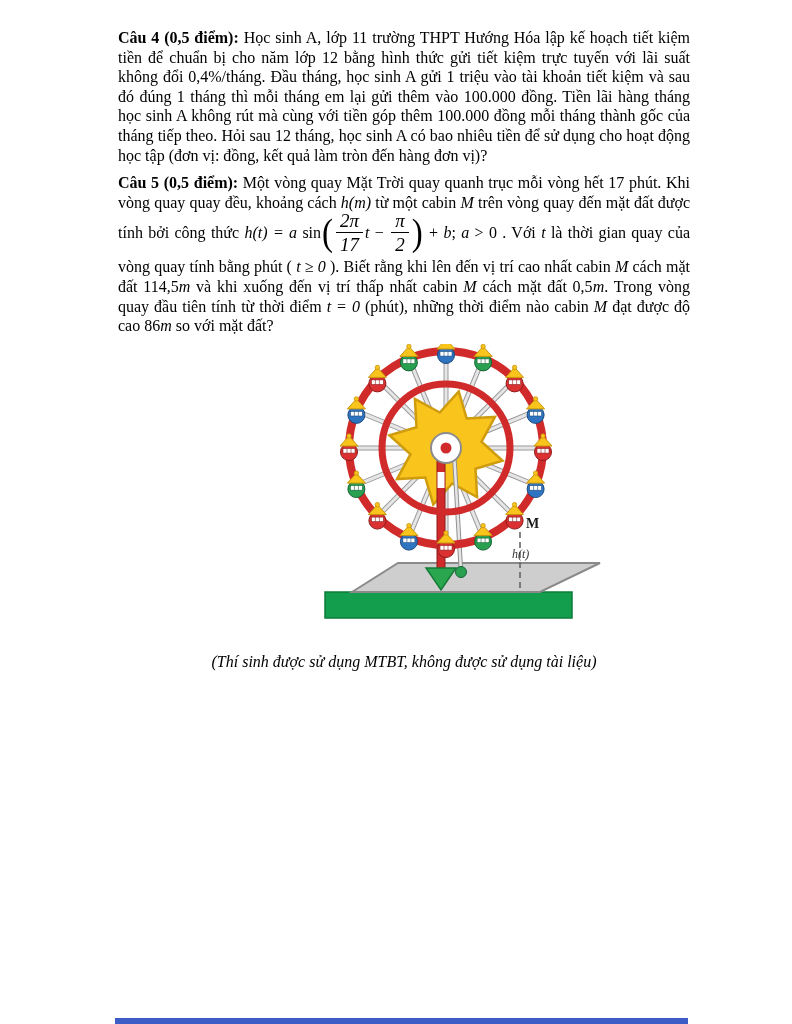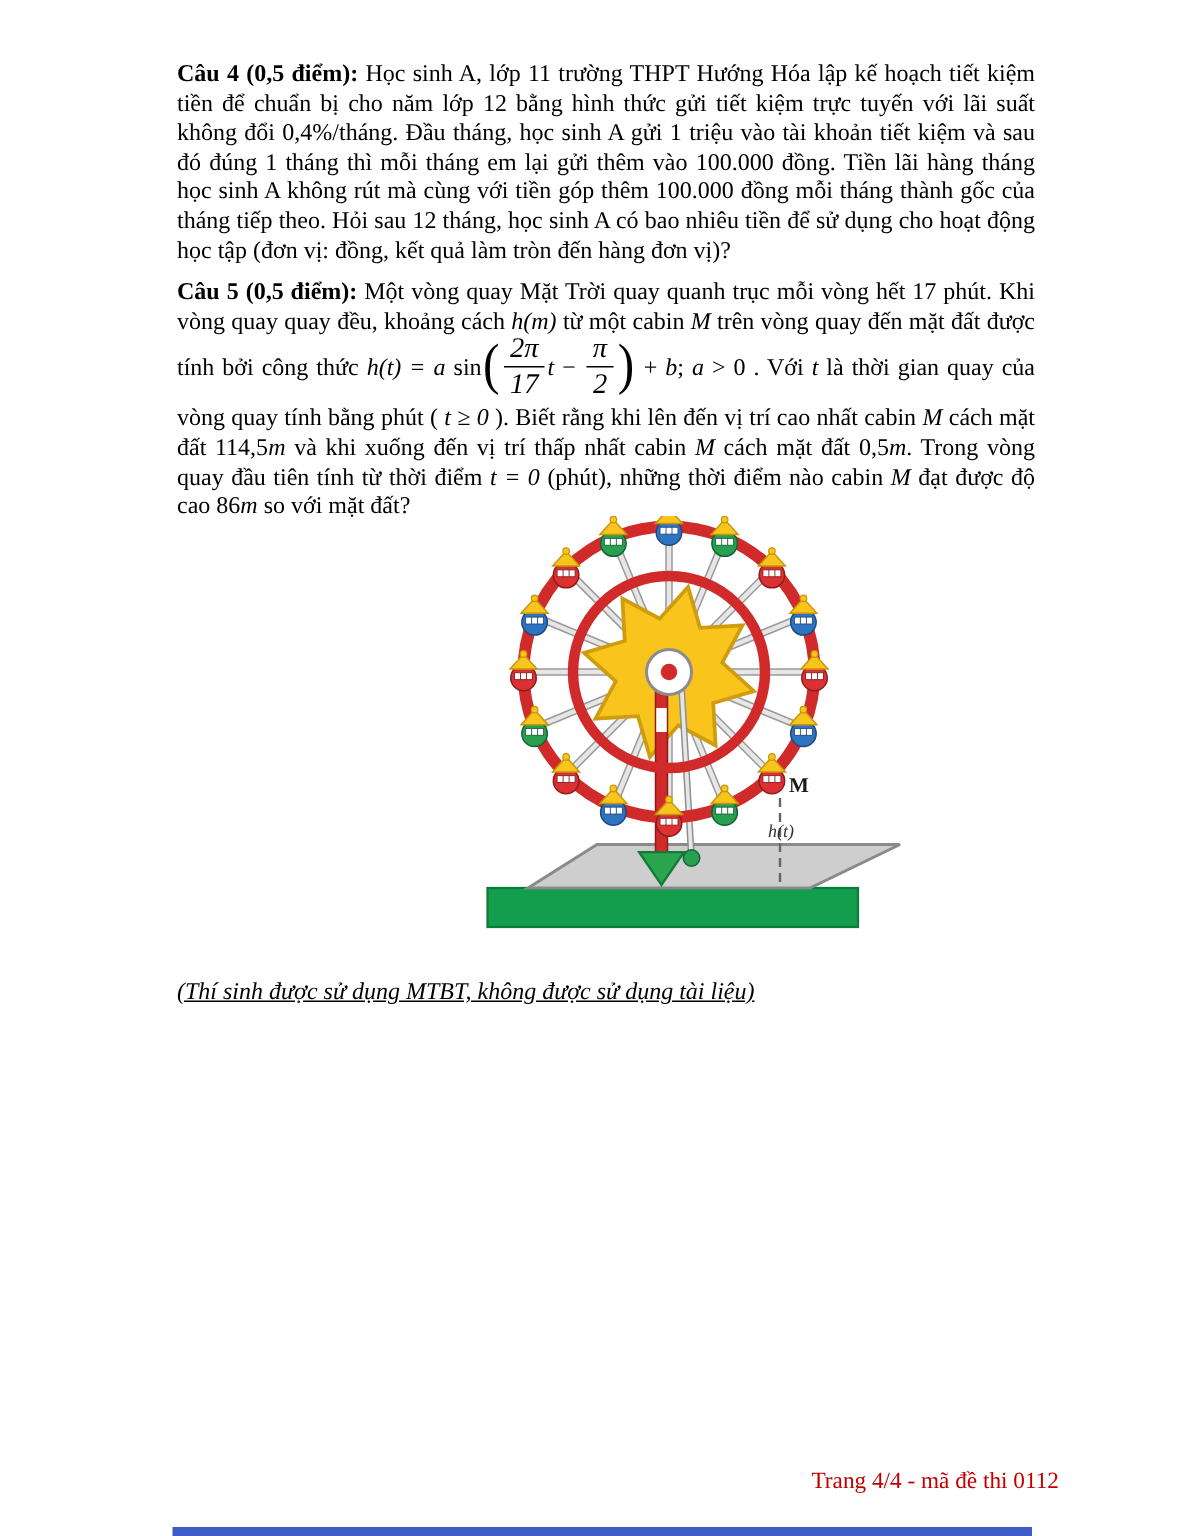--- a/index.html
+++ b/index.html
@@ -1,36 +1,36 @@
 <!DOCTYPE html>
 <html><head>
 <meta charset="utf-8">
 <style>
   html,body{margin:0;padding:0;}
   body{
     width:792px;height:1024px;background:#ffffff;position:relative;
     font-family:"Liberation Serif", serif;color:#000;overflow:hidden;
   }
   .page{position:absolute;inset:0;background:#fff;}
-  .content{position:absolute;left:118px;top:40px;width:572px;}
+  .content{position:absolute;left:118px;top:28px;width:572px;}
   p.para{margin:0 0 8px 0;font-size:16px;line-height:19.6px;text-align:justify;}
   .seg-b{font-weight:bold;}
   .seg-i{font-style:italic;}
   .seg-n{font-style:normal;}
   .frac{display:inline-block;vertical-align:middle;text-align:center;font-style:italic;
         font-size:19px;line-height:1;margin:0 2px;position:relative;top:-2px;}
   .frac .num{display:block;padding:1px 4px 2px;border-bottom:1.2px solid #000;}
   .frac .den{display:block;padding:2px 4px 1px;}
   .seg-bp{display:inline-block;vertical-align:middle;font-size:33px;font-weight:400;
           transform:scaleY(1.15);line-height:0.9;margin:0 1px;position:relative;top:-2px;}
   .figure{position:absolute;left:310px;top:344px;width:400px;height:280px;}
   .end-marker{position:absolute;left:118px;top:630px;width:572px;margin:0;text-align:center;
               font-weight:bold;font-style:italic;font-size:16.5px;}
-  .end-note{position:absolute;left:118px;top:653px;width:572px;margin:0;text-align:left;
-            font-style:italic;font-size:16px;text-decoration:underline;}
+  .end-note{position:absolute;left:118px;top:653px;width:572px;margin:0;text-align:center;
+            font-style:italic;font-size:16px;}
   .page-footer{position:absolute;top:979px;left:0;width:706px;text-align:right;
                font-size:15.5px;color:#c00000;}
   .bottom-bar{position:absolute;left:115px;top:1018px;width:573px;height:6px;background:#3d5cc5;}
   .m-label{font-family:"Liberation Serif",serif;font-weight:bold;font-size:14px;fill:#1a1a1a;}
   .h-label{font-family:"Liberation Serif",serif;font-style:italic;font-size:12px;fill:#333;}
 </style>
 </head>
 <body>
 
 <div class="page">
@@ -231,15 +231,14 @@
       <circle cx="136" cy="104" r="5.5" fill="#d02a2a"></circle>
 
       <line x1="210" y1="188" x2="210" y2="247" stroke="#666" stroke-width="1.6" stroke-dasharray="6 4"></line>
       <text x="216" y="184" class="m-label">M</text>
       <text x="202" y="214" class="h-label">h(t)</text>
     </svg>
   </div>
 
   <p class="end-note">(Thí sinh được sử dụng MTBT, không được sử dụng tài liệu)</p>
 
-  <div class="page-footer">Trang 4/4 - mã đề thi 0112</div>
   <div class="bottom-bar"></div>
 </div>
 
 </body></html>

